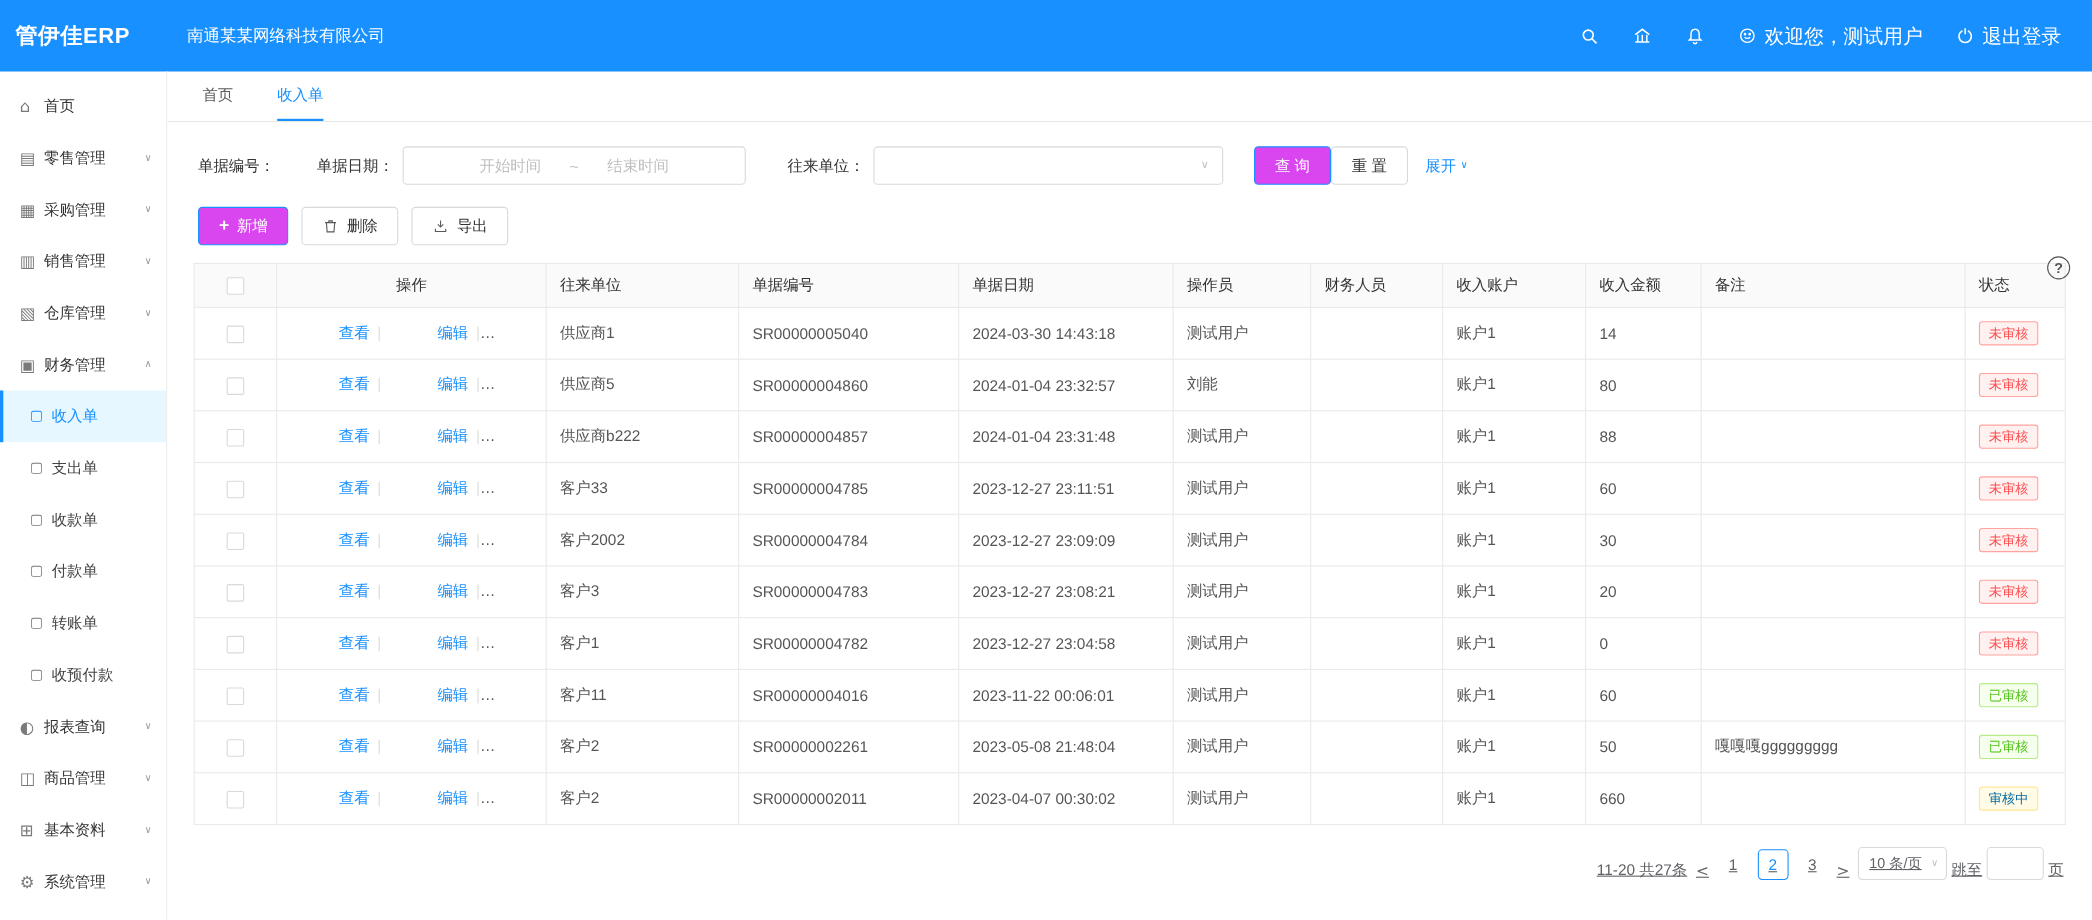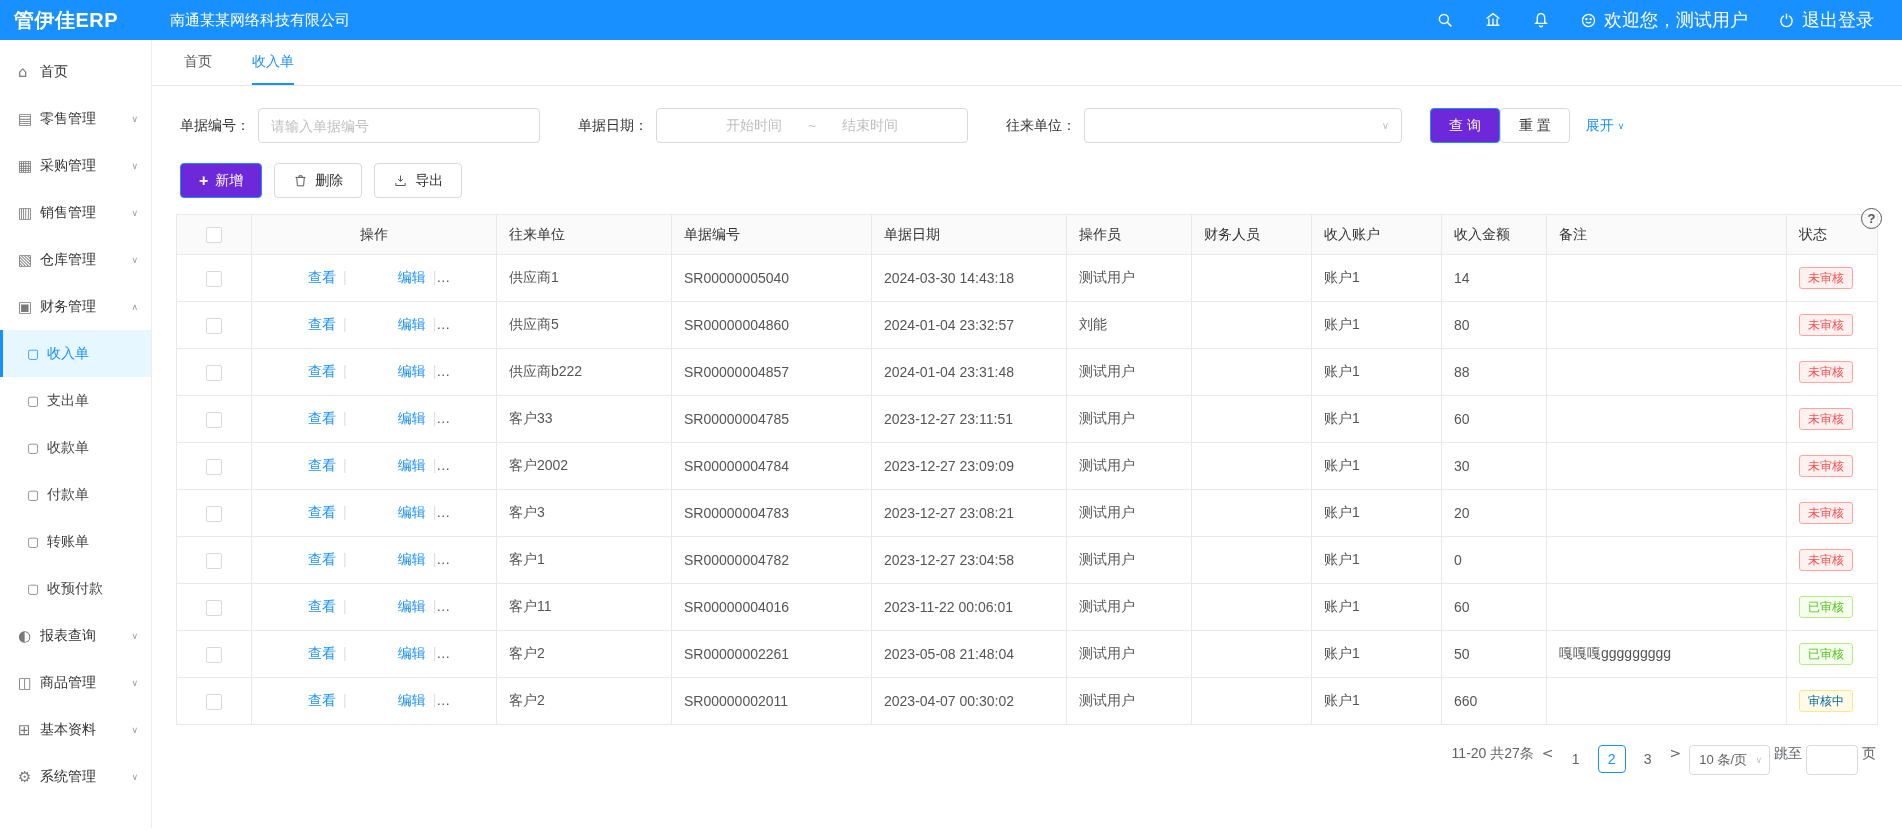--- a/index.html
+++ b/index.html
@@ -1,20 +1,20 @@
 <!DOCTYPE html>
 <html><head>
 <meta charset="utf-8">
 <style>
   * { margin:0; padding:0; box-sizing:border-box; }
   html,body { width:1902px; height:836px; overflow:hidden; }
   body { font-family:"Liberation Sans","DejaVu Sans",sans-serif; font-size:14px; color:#333; background:#fff; }
 
   
-  .topbar { height:40px; background:#1890ff; color:#fff; display:flex; align-items:center; }
+  .topbar { height:65px; background:#1890ff; color:#fff; display:flex; align-items:center; }
   .logo { width:152px; flex:0 0 152px; font-size:20px; font-weight:bold; padding-left:14px; letter-spacing:.5px; cursor:pointer; }
   .company { font-size:15px; margin-left:18px; }
   .topbar-right { margin-left:auto; display:flex; align-items:center; gap:30px; padding-right:28px; }
   .tb-icon { width:18px; height:18px; display:inline-flex; cursor:pointer; }
   .tb-icon svg { width:18px; height:18px; }
   .tb-user { display:inline-flex; align-items:center; gap:7px; font-size:18px; cursor:pointer; }
   .tb-user svg { width:17px; height:17px; }
 
   
   .layout { display:flex; height:788px; }
@@ -39,21 +39,21 @@
   
   .filters { display:flex; align-items:center; padding:22px 24px 16px 28px; }
   .filters label { color:#333; font-size:14px; }
   .f-input { width:282px; height:35px; border:1px solid #d9d9d9; border-radius:4px; padding:0 12px; font-size:14px; color:#333; margin-left:8px; outline:none; font-family:inherit; }
   .f-input::placeholder { color:#bfbfbf; }
   .gap { margin-left:38px; }
   .range { width:312px; height:35px; border:1px solid #d9d9d9; border-radius:4px; margin-left:8px; display:flex; align-items:center; justify-content:center; gap:26px; color:#bfbfbf; font-size:14px; cursor:pointer; }
   .select { position:relative; width:318px; height:35px; border:1px solid #d9d9d9; border-radius:4px; margin-left:8px; cursor:pointer; background:#fff; }
   .select .arrow { position:absolute; right:12px; top:50%; transform:translateY(-54%); font-family:"DejaVu Sans",sans-serif; font-size:10px; color:#bfbfbf; }
   .btn { height:35px; padding:0 18px; border:1px solid #d9d9d9; border-radius:4px; background:#fff; color:#333; font-size:14px; cursor:pointer; display:inline-flex; align-items:center; gap:7px; font-family:inherit; }
-  .btn.primary { background:#6d28d9; border-color:#1890ff; color:#fff;text-align:right; }
+  .btn.primary { background:#d946ef; border-color:#1890ff; color:#fff;text-align:right; }
   .btn svg { width:15px; height:15px; }
   .search-btn { margin-left:28px; }
   .reset-btn { margin-left:0; }
   .expand { margin-left:16px; color:#1890ff; font-size:14px; cursor:pointer; display:inline-flex; align-items:center; gap:4px; text-decoration:none; }
   .expand .arrow { font-family:"DejaVu Sans",sans-serif; font-size:9px; }
 
   .help { position:absolute; top:168px; right:20px; width:21px; height:21px; border:1.5px solid #555; border-radius:50%; color:#555; font-size:13px; font-weight:bold; display:flex; align-items:center; justify-content:center; cursor:pointer; }
 
   
   .toolbar { display:flex; align-items:center; gap:12px; padding:4px 24px 16px 28px; }
@@ -69,21 +69,21 @@
   th:nth-child(2), td:nth-child(2) { text-align:center; }
   .checkbox { display:inline-block; width:16px; height:16px; border:1px solid #d9d9d9; border-radius:2px; background:#fff; vertical-align:middle; cursor:pointer; }
   .link { color:#1890ff; cursor:pointer; text-decoration:none;margin-left:44px; }
   .sep { color:#e0e0e0; margin:0 7px; }
   .badge { display:inline-block; font-size:12px; line-height:1; padding:4px 8px; border-radius:3px; border:1px solid; }
   .badge.danger  { color:#ff4d4f; border-color:#ffa39e; background:#fff1f0; }
   .badge.success { color:#52c41a; border-color:#b7eb8a; background:#f6ffed; }
   .badge.warning { color:#0369a1; border-color:#ffe58f; background:#fffbe6; }
 
   
-  .pagination { display:flex; align-items:flex-start; justify-content:flex-end; gap:4px; padding:20px 26px; color:#606266; font-size:14px; }
+  .pagination { display:flex; align-items:flex-end; justify-content:flex-end; gap:4px; padding:20px 26px; color:#606266; font-size:14px;text-decoration:underline; }
   .pg-arrow { color:#666; cursor:pointer; padding:0 4px; font-family:"DejaVu Sans",sans-serif; }
   .pages { display:flex; align-items:center; gap:8px; }
   .page { min-width:28px; height:28px; line-height:28px; text-align:center; border-radius:4px; cursor:pointer; color:#606266; }
   .page.current { border:1px solid #1890ff; color:#1890ff; line-height:26px; }
   .size-select { position:relative; height:30px; border:1px solid #d9d9d9; border-radius:4px; padding:0 22px 0 9px; display:flex; align-items:center; font-size:13px; color:#606266; cursor:pointer; }
   .size-select .arrow { position:absolute; right:7px; font-family:"DejaVu Sans",sans-serif; font-size:9px; color:#bfbfbf; }
   .jump-input { width:52px; height:30px; border:1px solid #d9d9d9; border-radius:4px; outline:none; padding:0 6px; font-family:inherit; }
 </style>
 </head>
 <body>
@@ -214,21 +214,20 @@
 
   <main class="content">
 
     <div class="tabs">
       <div class="tab">首页</div>
       <div class="tab active">收入单</div>
     </div>
 
     <div class="filters">
       <label>单据编号：</label>
-      <input class="f-input" placeholder="请输入单据编号" style="">
       <label class="gap">单据日期：</label>
       <div class="range">
         <span>开始时间</span>
         <span>~</span>
         <span>结束时间</span>
       </div>
       <label class="gap">往来单位：</label>
       <div class="select">
         <span class="arrow">∨</span>
       </div>

